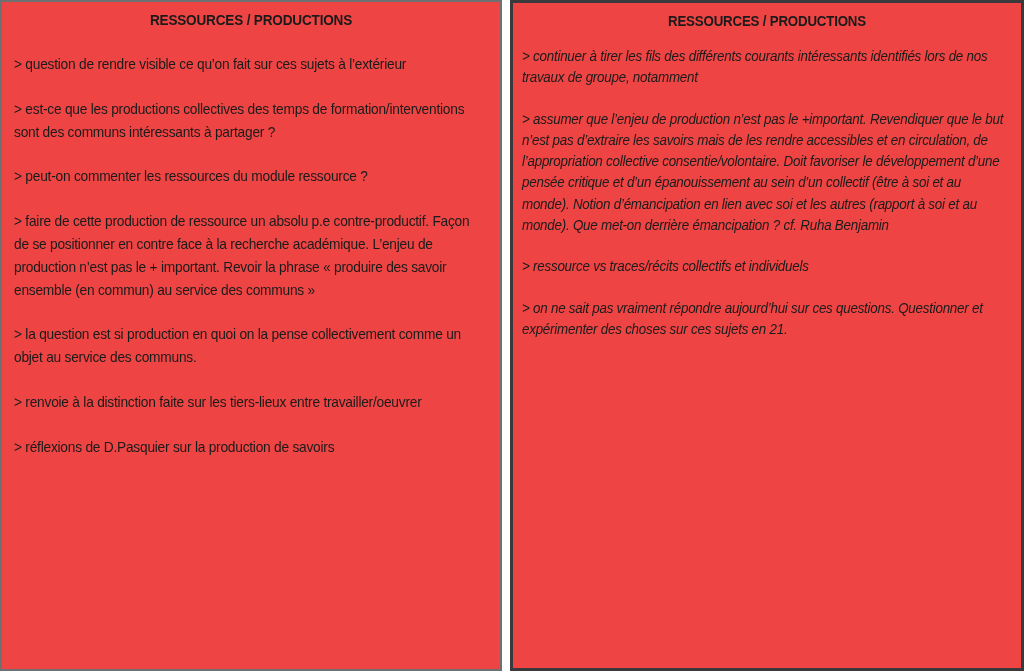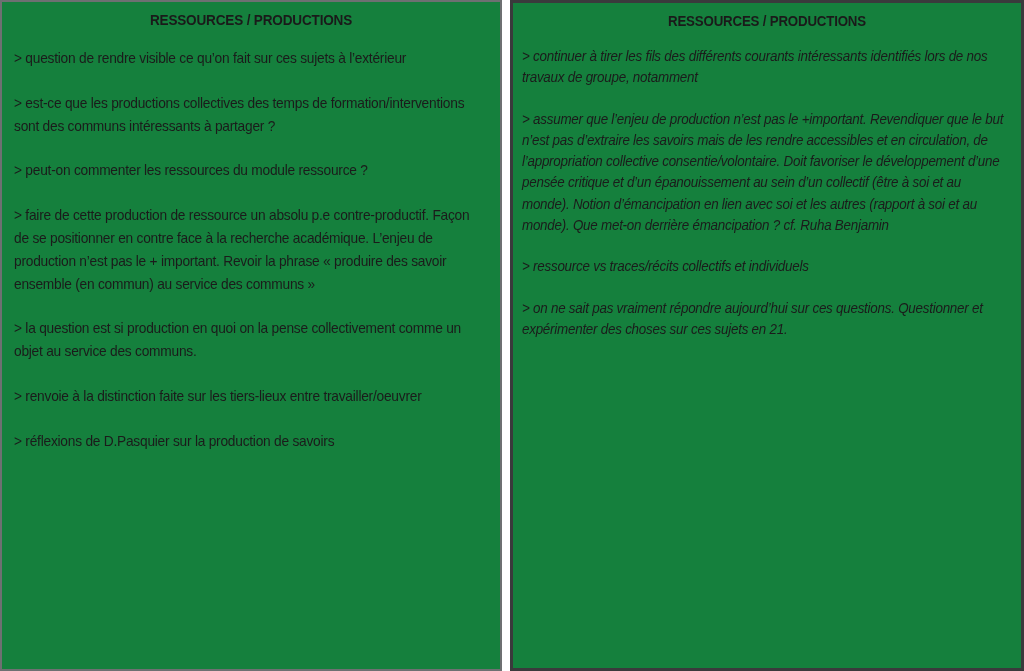--- a/index.html
+++ b/index.html
@@ -25,21 +25,21 @@
     top: 0;
     width: 1024px;
     height: 671px;
     display: flex;
     align-items: flex-start;
   }
 
   
   .col-box {
     box-sizing: border-box;
-    background: #15803d;
+    background: #ef4444;
   }
   .col-left {
     width: 502px;
     height: 671px;
     border: 2px solid #6e7072;
     border-right-width: 2px;
     margin-right: 8px;
   }
   .col-right {
     width: 514px;
@@ -79,21 +79,21 @@
   .col-left .col-inner { padding: 4px 12px 0 12px; }
   .col-left .bullets li {
     font-size: 14.4px;
     line-height: 22.8px;
     margin: 0 0 22px 0;
     transform: scaleX(0.955);
     transform-origin: left top;
     width: 104.5%;
   }
   .col-left .col-title { margin-top: 5px; }
-  .col-left .bullets { margin-top: 18px; }
+  .col-left .bullets { margin-top: 24px; }
 
   
   .col-right .col-inner { padding: 4px 9px 0 9px; }
   .col-right .bullets li {
     font-size: 14.1px;
     line-height: 21.3px;
     margin: 0 0 20px 0;
     transform: scaleX(0.95);
     transform-origin: left top;
     width: 105%;

